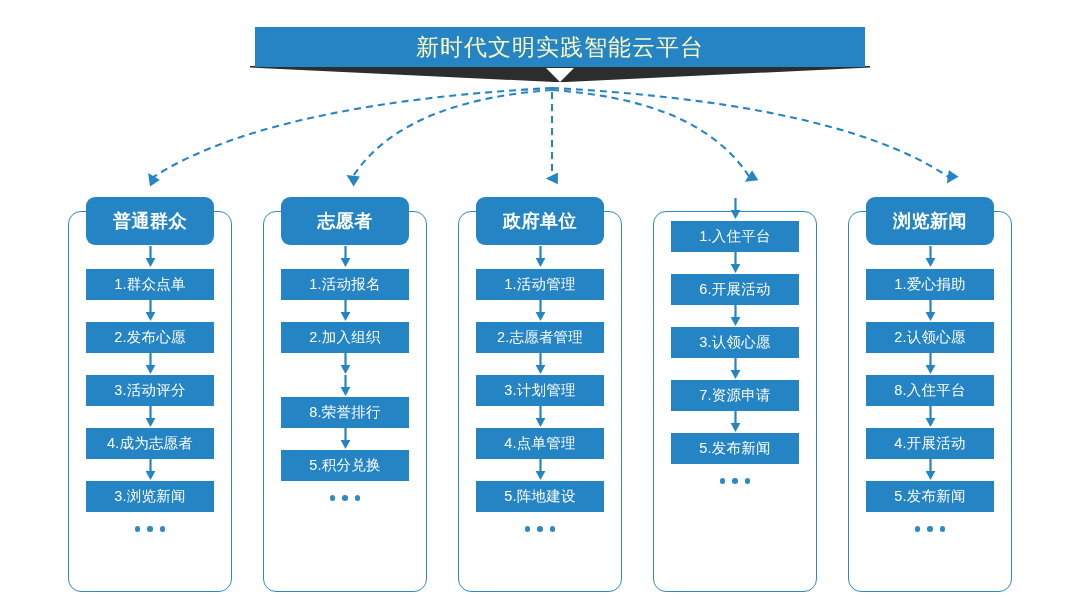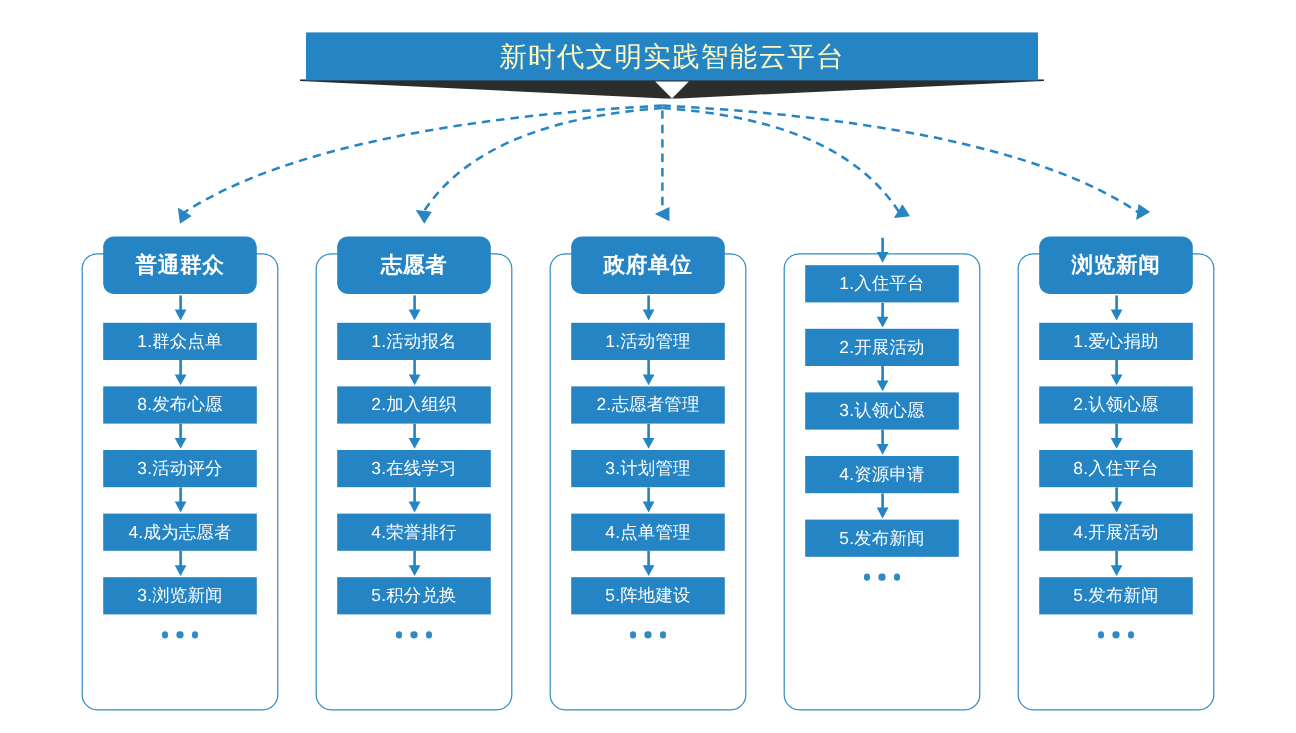--- a/index.html
+++ b/index.html
@@ -199,21 +199,21 @@
               <path d="M1.6,12 L11.4,12 L6.5,21 Z" fill="#2484c4"></path>
             </svg>
           </div>
           <div class="step-box">1.群众点单</div>
           <div class="step-gap">
             <svg class="arrow-down" viewBox="0 0 13 22">
               <path d="M6.5,0 L6.5,13" stroke="#2484c4" stroke-width="2.2" fill="none"></path>
               <path d="M1.6,12 L11.4,12 L6.5,21 Z" fill="#2484c4"></path>
             </svg>
           </div>
-          <div class="step-box">8.发布心愿</div>
+          <div class="step-box">2.发布心愿</div>
           <div class="step-gap">
             <svg class="arrow-down" viewBox="0 0 13 22">
               <path d="M6.5,0 L6.5,13" stroke="#2484c4" stroke-width="2.2" fill="none"></path>
               <path d="M1.6,12 L11.4,12 L6.5,21 Z" fill="#2484c4"></path>
             </svg>
           </div>
           <div class="step-box">3.活动评分</div>
           <div class="step-gap">
             <svg class="arrow-down" viewBox="0 0 13 22">
               <path d="M6.5,0 L6.5,13" stroke="#2484c4" stroke-width="2.2" fill="none"></path>
@@ -252,28 +252,27 @@
               <path d="M1.6,12 L11.4,12 L6.5,21 Z" fill="#2484c4"></path>
             </svg>
           </div>
           <div class="step-box">2.加入组织</div>
           <div class="step-gap">
             <svg class="arrow-down" viewBox="0 0 13 22">
               <path d="M6.5,0 L6.5,13" stroke="#2484c4" stroke-width="2.2" fill="none"></path>
               <path d="M1.6,12 L11.4,12 L6.5,21 Z" fill="#2484c4"></path>
             </svg>
           </div>
-          <div class="step-box">3.在线学习</div>
-          <div class="step-gap">
-            <svg class="arrow-down" viewBox="0 0 13 22">
-              <path d="M6.5,0 L6.5,13" stroke="#2484c4" stroke-width="2.2" fill="none"></path>
-              <path d="M1.6,12 L11.4,12 L6.5,21 Z" fill="#2484c4"></path>
-            </svg>
-          </div>
-          <div class="step-box">4.荣誉排行</div>
+          <div class="step-gap">
+            <svg class="arrow-down" viewBox="0 0 13 22">
+              <path d="M6.5,0 L6.5,13" stroke="#2484c4" stroke-width="2.2" fill="none"></path>
+              <path d="M1.6,12 L11.4,12 L6.5,21 Z" fill="#2484c4"></path>
+            </svg>
+          </div>
+          <div class="step-box">8.荣誉排行</div>
           <div class="step-gap">
             <svg class="arrow-down" viewBox="0 0 13 22">
               <path d="M6.5,0 L6.5,13" stroke="#2484c4" stroke-width="2.2" fill="none"></path>
               <path d="M1.6,12 L11.4,12 L6.5,21 Z" fill="#2484c4"></path>
             </svg>
           </div>
           <div class="step-box">5.积分兑换</div>
           <div class="ellipsis-dots">
             <span class="dot"></span>
             <span class="dot"></span>
@@ -336,35 +335,35 @@
               <path d="M1.6,12 L11.4,12 L6.5,21 Z" fill="#2484c4"></path>
             </svg>
           </div>
           <div class="step-box">1.入住平台</div>
           <div class="step-gap">
             <svg class="arrow-down" viewBox="0 0 13 22">
               <path d="M6.5,0 L6.5,13" stroke="#2484c4" stroke-width="2.2" fill="none"></path>
               <path d="M1.6,12 L11.4,12 L6.5,21 Z" fill="#2484c4"></path>
             </svg>
           </div>
-          <div class="step-box">2.开展活动</div>
+          <div class="step-box">6.开展活动</div>
           <div class="step-gap">
             <svg class="arrow-down" viewBox="0 0 13 22">
               <path d="M6.5,0 L6.5,13" stroke="#2484c4" stroke-width="2.2" fill="none"></path>
               <path d="M1.6,12 L11.4,12 L6.5,21 Z" fill="#2484c4"></path>
             </svg>
           </div>
           <div class="step-box">3.认领心愿</div>
           <div class="step-gap">
             <svg class="arrow-down" viewBox="0 0 13 22">
               <path d="M6.5,0 L6.5,13" stroke="#2484c4" stroke-width="2.2" fill="none"></path>
               <path d="M1.6,12 L11.4,12 L6.5,21 Z" fill="#2484c4"></path>
             </svg>
           </div>
-          <div class="step-box">4.资源申请</div>
+          <div class="step-box">7.资源申请</div>
           <div class="step-gap">
             <svg class="arrow-down" viewBox="0 0 13 22">
               <path d="M6.5,0 L6.5,13" stroke="#2484c4" stroke-width="2.2" fill="none"></path>
               <path d="M1.6,12 L11.4,12 L6.5,21 Z" fill="#2484c4"></path>
             </svg>
           </div>
           <div class="step-box">5.发布新闻</div>
           <div class="ellipsis-dots">
             <span class="dot"></span>
             <span class="dot"></span>

